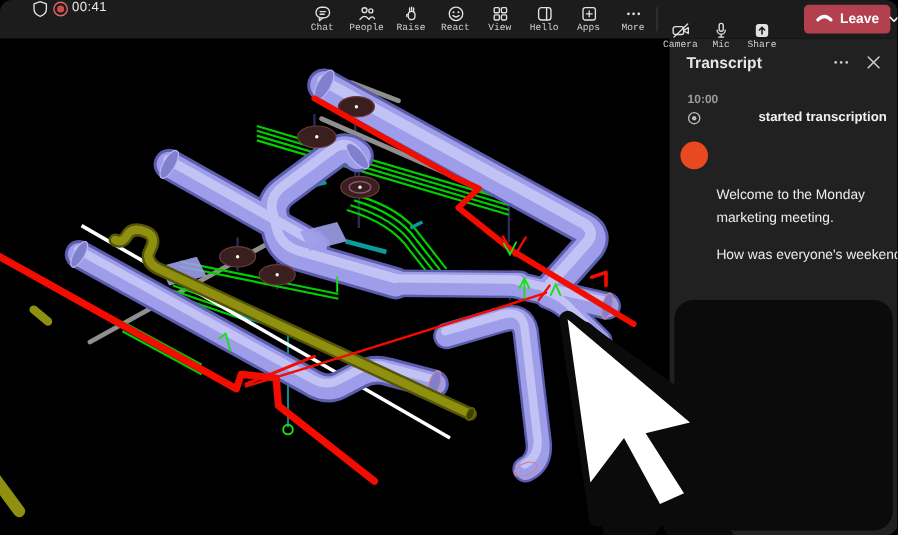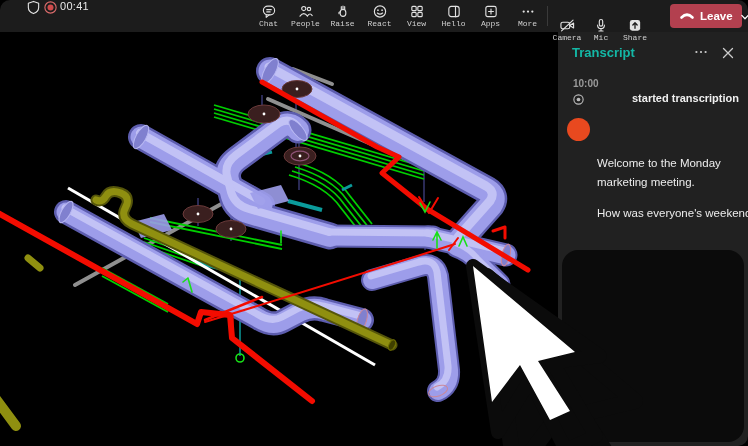--- a/index.html
+++ b/index.html
@@ -32,21 +32,21 @@
   #leave-sep { width:1px; height:16px; background:rgba(255,255,255,.35); }
   #leave-chevron { flex:1; display:flex; align-items:center; justify-content:center; height:100%; }
   
   #scene { position:absolute; left:0; top:32px; width:558px; height:414px; background:#000; z-index:5; }
   
   #panel {
     position:absolute; left:558px; top:32px; width:190px; height:414px;
     background:var(--panel); z-index:10; color:#eee;
   }
   #panel-header { position:absolute; left:0; top:0; width:100%; height:40px; }
-  #panel-title { position:absolute; left:14px; top:13px; font-size:13px; font-weight:bold; color:#14b8a6; }
+  #panel-title { position:absolute; left:14px; top:13px; font-size:13px; font-weight:bold; color:#e5e5e5; }
   #panel-more { position:absolute; right:40px; top:13px; color:#ccc; }
   #panel-close { position:absolute; right:14px; top:13px; color:#ccc; }
   #ts-time { position:absolute; left:15px; top:46px; font-size:10px; color:#9a9a9a;font-weight:bold; }
   #ts-system { position:absolute; left:14px; top:59px; width:170px; }
   #ts-system-icon { position:absolute; left:0; top:1px; }
   #ts-system-text { position:absolute; left:60px; top:1px; font-size:11px; font-weight:bold; color:#f0f0f0; white-space:nowrap; }
   #avatar { position:absolute; left:9px; top:86px; width:23px; height:23px; border-radius:50%; background:var(--avatar); }
   .msg { position:absolute; left:39px; font-size:11.5px; color:#ececec; line-height:19px; white-space:nowrap; }
   #msg-1 { top:90px; }
   #msg-2 { top:122px; }

